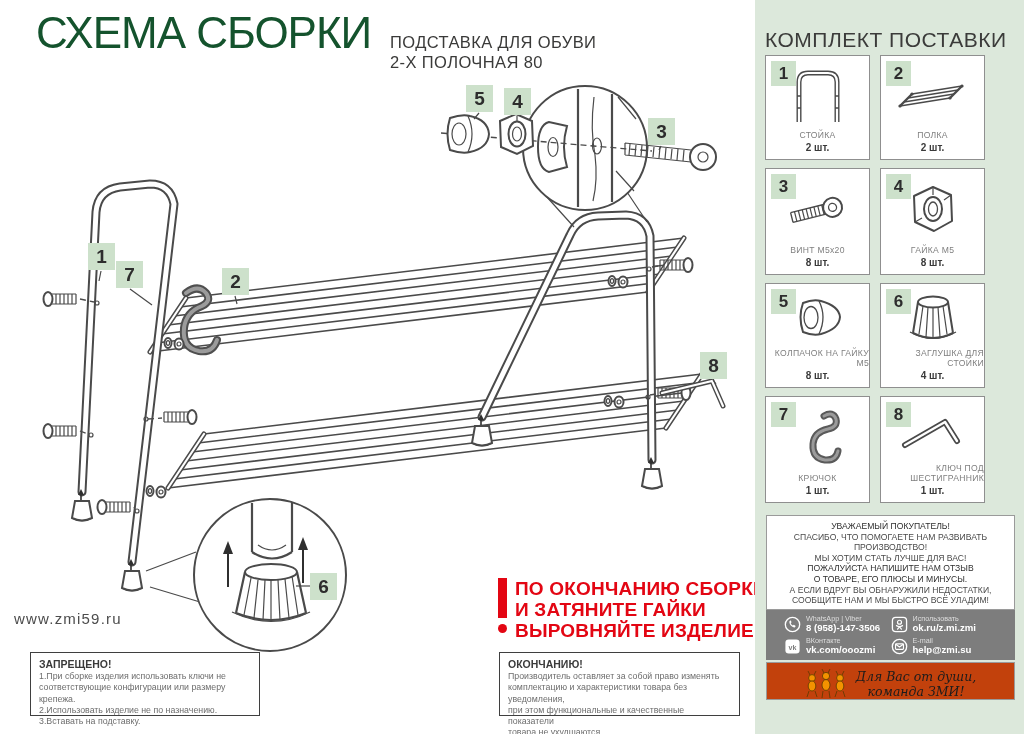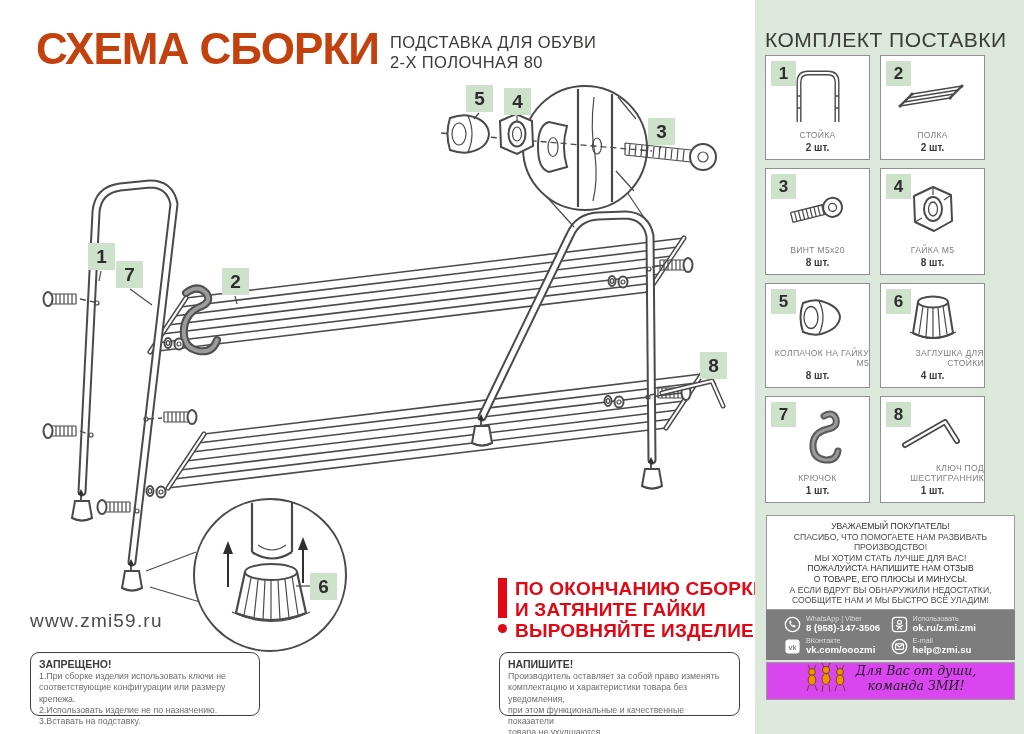--- a/index.html
+++ b/index.html
@@ -3,22 +3,22 @@
 <meta charset="utf-8">
 <style>
   * { margin:0; padding:0; box-sizing:border-box; }
   html,body { background:#fff; }
   .page {
     position:relative; width:1024px; height:734px; overflow:hidden;
     background:#ffffff; font-family:"Liberation Sans", sans-serif;
   }
   
   .title {
-    position:absolute; left:36px; top:24px;
-    font-size:44px; font-weight:700; letter-spacing:-1px; color:#c2410c;
+    position:absolute; left:36px; top:8px;
+    font-size:44px; font-weight:400; letter-spacing:-1px; color:#14532d;
   }
   .subtitle {
     position:absolute; left:390px; top:33px;
     font-size:16.5px; line-height:1.2; letter-spacing:0.4px; color:#3a3a39;
   }
   
   .diagram { position:absolute; left:0; top:75px; }
   .t-out{stroke:#4a4a4a;stroke-width:9;fill:none;stroke-linecap:round;stroke-linejoin:round}
   .t-in{stroke:#fff;stroke-width:5;fill:none;stroke-linecap:round;stroke-linejoin:round}
   .bar-out{stroke:#4a4a4a;stroke-width:5;fill:none;stroke-linecap:round}
@@ -27,29 +27,29 @@
   .ln2{stroke:#4a4a4a;stroke-width:2.2;fill:none}
   .thin{stroke:#4a4a4a;stroke-width:1.2;fill:none}
   .wh{fill:#fff;stroke:#4a4a4a;stroke-width:2}
   .dash{stroke:#4a4a4a;stroke-width:1.3;fill:none;stroke-dasharray:6 4}
   .badge-rect{fill:#cde1cb}
   .badge-num{font-size:19px;font-weight:bold;fill:#2d2d2d;font-family:"Liberation Sans",sans-serif}
   .hook-out{stroke:#4f4f4f;stroke-width:8;fill:none;stroke-linecap:round}
   .hook-in{stroke:#9b9b9b;stroke-width:4;fill:none;stroke-linecap:round}
   .arr{fill:#2f2f2f}
   
-  .website{position:absolute;left:30px;top:610px;font-size:19px;letter-spacing:1.2px;color:#4c4c4c}
+  .website{position:absolute;left:14px;top:610px;font-size:15px;letter-spacing:1.2px;color:#4c4c4c}
   
   .red-note{position:absolute;left:498px;top:578px;display:flex;gap:8px}
   .excl{display:flex;flex-direction:column;align-items:center}
   .excl-bar{width:9px;height:40px;background:#e30613}
   .excl-dot{width:9px;height:9px;border-radius:50%;background:#e30613;margin-top:6px}
   .red-lines{font-size:19px;font-weight:bold;color:#e30613;line-height:21px;letter-spacing:0.2px}
   
-  .warn{position:absolute;top:652px;height:64px;background:#fff;border:1.6px solid #3f3f3f;border-radius:9px;padding:5px 8px}
+  .warn{position:absolute;top:652px;height:64px;background:#fff;border:1.6px solid #3f3f3f;border-radius:0;padding:5px 8px}
   .warn1{left:30px;width:230px}
   .warn2{left:270px;width:227px}
   .warn3{left:499px;width:241px}
   .warn-title{font-size:10.5px;font-weight:bold;color:#3a3a3a;margin-bottom:1px}
   .warn-body{font-size:8.8px;color:#6d6d6d;line-height:1.28;white-space:pre-line}
   
   .side-panel{position:absolute;left:755px;top:0;width:325px;height:734px;background:#dce8db}
   .panel-title{position:absolute;left:10px;top:28px;font-size:21px;letter-spacing:0.5px;color:#3b3b3a}
   .cards{position:absolute;left:10px;top:55px;display:grid;grid-template-columns:105px 105px;grid-template-rows:105px 107px 105px 107px;gap:8px 10px}
   .card{position:relative;background:#fff;border:1px solid #8f8f8f;display:flex;flex-direction:column;align-items:center}
@@ -58,21 +58,21 @@
   .card-name{font-size:8.6px;color:#7f7f7f;letter-spacing:0.3px;text-align:right;line-height:1.25}
   .card-qty{font-size:10px;font-weight:bold;color:#3a3a3a;margin:1px 0 6px}
   
   .customer-box{position:absolute;left:11px;top:515px;width:249px;height:95px;background:#fff;border:1px solid #9a9a9a;text-align:center;padding-top:5px;font-size:8.6px;color:#4a4a4a;line-height:10.6px}
   .cust-bold{font-weight:normal;color:#2e2e2e}
   .contact-bar{position:absolute;left:11px;top:610px;width:249px;height:50px;background:#7d7d7d;display:grid;grid-template-columns:1fr 1fr;grid-template-rows:1fr 1fr;padding:3px 18px}
   .contact{display:flex;align-items:center;gap:5px;color:#fff;overflow:hidden}
   .c-icon{flex:0 0 17px;height:17px}
   .c-label{font-size:7.2px;color:#dedede;line-height:1.1}
   .c-value{font-size:9.6px;font-weight:bold;line-height:1.15;white-space:nowrap}
-  .logo-box{position:absolute;left:11px;top:662px;width:249px;height:38px;background:#d946ef;border:1px solid #9a9a9a;display:flex;align-items:flex-start;justify-content:center;gap:7px}
+  .logo-box{position:absolute;left:11px;top:662px;width:249px;height:38px;background:#c2410c;border:1px solid #9a9a9a;display:flex;align-items:flex-end;justify-content:center;gap:7px}
   .slogan{font-family:"DejaVu Serif",serif;font-style:italic;font-size:12.5px;color:#1c1c1c;line-height:1.2;text-align:center}
 </style>
 </head>
 <body>
 
 <div class="page">
 
   <div class="title">СХЕМА СБОРКИ</div>
   <div class="subtitle">
     <div>ПОДСТАВКА ДЛЯ ОБУВИ</div>
@@ -255,21 +255,21 @@
   </div>
 
   <div class="warn warn1">
     <div class="warn-title">ЗАПРЕЩЕНО!</div>
     <div class="warn-body">1.При сборке изделия использовать ключи не
   соответствующие конфигурации или размеру крепежа.
 2.Использовать изделие не по назначению.
 3.Вставать на подставку.</div>
   </div>
   <div class="warn warn3">
-    <div class="warn-title">НАПИШИТЕ!</div>
+    <div class="warn-title">ОКОНЧАНИЮ!</div>
     <div class="warn-body">Производитель оставляет за собой право изменять
 комплектацию и характеристики товара без уведомления,
 при этом функциональные и качественные показатели
 товара не ухудшаются.</div>
   </div>
 
   <div class="side-panel">
     <div class="panel-title">КОМПЛЕКТ ПОСТАВКИ</div>
 
     <div class="cards">

